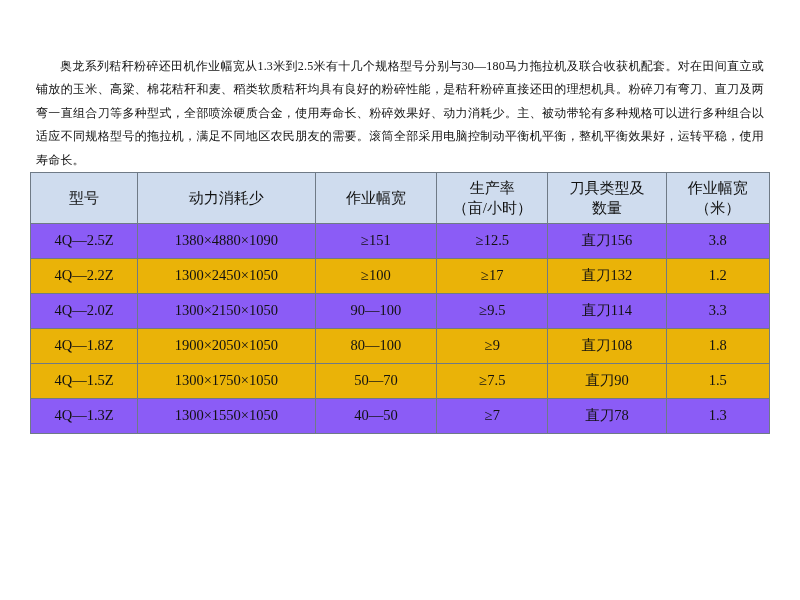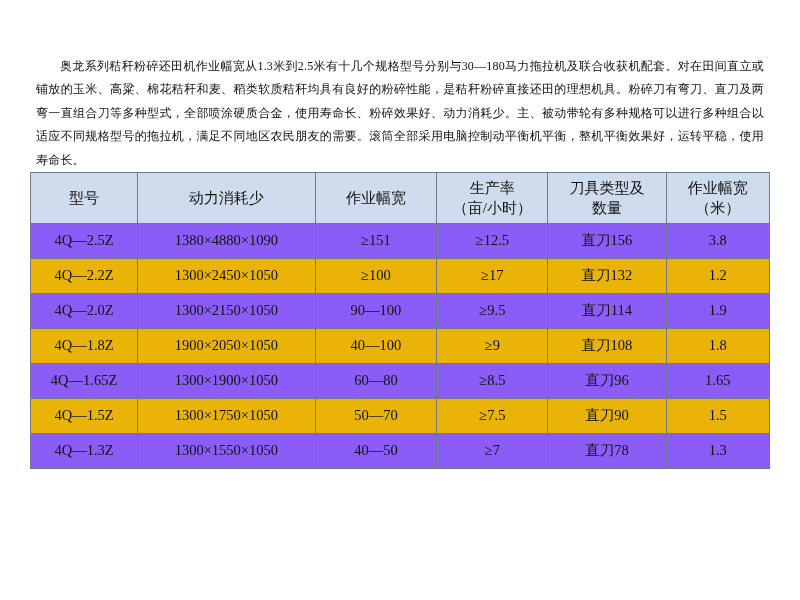--- a/index.html
+++ b/index.html
@@ -141,37 +141,29 @@
           <td>≥17</td>
           <td>直刀132</td>
           <td>1.2</td>
         </tr>
         <tr class="odd">
           <td>4Q—2.0Z</td>
           <td>1300×2150×1050</td>
           <td>90—100</td>
           <td>≥9.5</td>
           <td>直刀114</td>
-          <td>1.9</td>
+          <td>3.3</td>
         </tr>
         <tr class="even">
           <td>4Q—1.8Z</td>
           <td>1900×2050×1050</td>
-          <td>40—100</td>
+          <td>80—100</td>
           <td>≥9</td>
           <td>直刀108</td>
           <td>1.8</td>
-        </tr>
-        <tr class="odd">
-          <td>4Q—1.65Z</td>
-          <td>1300×1900×1050</td>
-          <td>60—80</td>
-          <td>≥8.5</td>
-          <td>直刀96</td>
-          <td>1.65</td>
         </tr>
         <tr class="even">
           <td>4Q—1.5Z</td>
           <td>1300×1750×1050</td>
           <td>50—70</td>
           <td>≥7.5</td>
           <td>直刀90</td>
           <td>1.5</td>
         </tr>
         <tr class="odd">

